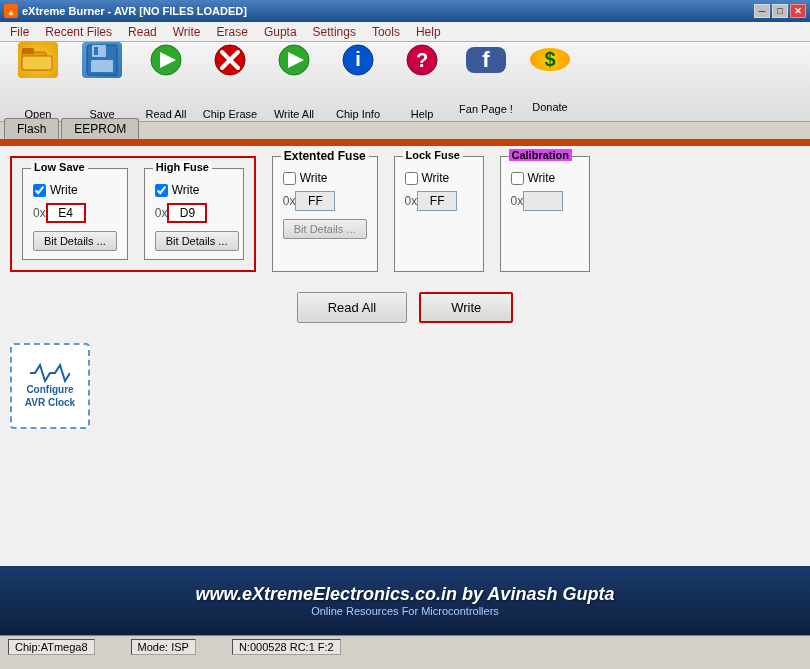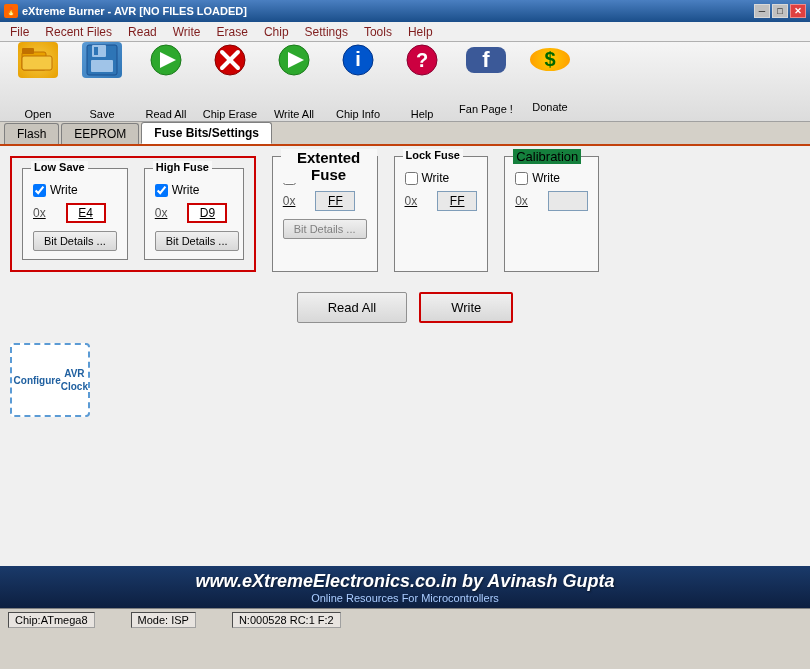--- a/index.html
+++ b/index.html
@@ -118,21 +118,21 @@
     .icon-fanpage { background: #3b5998; border-radius: 8px; color: white; font-size: 20px; font-weight: bold; }
     .icon-donate { background: radial-gradient(circle, #ffcc00, #ff9900); border-radius: 50%; color: #006600; font-size: 18px; font-weight: bold; }
 
     
     #tab-strip {
       background: #d4d0c8;
       height: 24px;
       display: flex;
       align-items: flex-end;
       padding-left: 4px;
-      border-bottom: 2px solid #c2410c;
+      border-bottom: 7px solid #c2410c;
     }
     .tab {
       padding: 3px 12px;
       font-size: 12px;
       cursor: pointer;
       border: 1px solid #808080;
       border-bottom: none;
       background: #c8c4bc;
       margin-right: 2px;
       border-radius: 3px 3px 0 0;
@@ -165,23 +165,22 @@
       gap: 4px;
       margin-bottom: 6px;
       margin-top: 4px;
     }
     .fuse-write-row input[type="checkbox"] { margin: 0; }
     .fuse-write-row label { font-size: 12px; }
 
     .fuse-value-row {
       display: flex;
       align-items: center;
-      gap: 20px;
+      gap: 0;
       margin-bottom: 8px;
-      text-decoration: underline;
     }
     .fuse-prefix { font-size: 12px; color: #555; }
     .fuse-input {
       width: 40px;
       height: 20px;
       border: 1px solid #7f9db9;
       background: white;
       font-size: 12px;
       padding: 1px 3px;
       text-align: center;
@@ -215,45 +214,45 @@
       border-radius: 2px;
       min-width: 90px;
     }
     .action-btn.write-btn {
       border: 2px solid #cc0000;
     }
 
     
     .avr-clock-btn {
       display: flex;
-      flex-direction: row;
+      flex-direction: column;
       align-items: center;
       justify-content: center;
       width: 80px;
-      height: 74px;
+      height: 86px;
       border: 2px dashed #5b9bd5;
       background: white;
       cursor: pointer;
       margin-top: 20px;
       border-radius: 4px;
       font-size: 10px;
       color: #2060a0;
       font-weight: bold;
       text-align: center;
       line-height: 1.3;
     }
     .avr-sine {
       width: 40px;
       height: 20px;
     }
 
     
     #footer-watermark {
       background: linear-gradient(to bottom, #1a3a6a, #0d1f40);
-      height: 42px;
+      height: 69px;
       display: flex;
       flex-direction: column;
       align-items: center;
       justify-content: center;
       color: white;
     }
     #footer-watermark .main-url {
       font-size: 18px;
       font-weight: bold;
       font-style: italic;
@@ -297,21 +296,21 @@
     <div class="title-btn close-btn">✕</div>
   </div>
 </div>
 
 <div id="menu-bar">
   <span class="menu-item">File</span>
   <span class="menu-item">Recent Files</span>
   <span class="menu-item">Read</span>
   <span class="menu-item">Write</span>
   <span class="menu-item">Erase</span>
-  <span class="menu-item">Chip</span>
+  <span class="menu-item">Gupta</span>
   <span class="menu-item">Settings</span>
   <span class="menu-item">Tools</span>
   <span class="menu-item">Help</span>
 </div>
 
 <div id="toolbar">
 
   <div class="toolbar-btn">
     <div class="toolbar-icon icon-open">
       <svg width="36" height="36" viewBox="0 0 36 36">
@@ -398,21 +397,20 @@
     <div class="toolbar-icon icon-donate" style="display:flex;align-items:center;justify-content:center;">
       <span style="color:#006600;font-size:20px;font-weight:bold;">$</span>
     </div>
     <span class="toolbar-label">Donate</span>
   </div>
 </div>
 
 <div id="tab-strip">
   <div class="tab">Flash</div>
   <div class="tab">EEPROM</div>
-  <div class="tab active">Fuse Bits/Settings</div>
 </div>
 
 <div id="main-content" style="height:420px;">
 
   <div class="fuse-sections">
 
     <div style="border:2px solid #cc0000; padding:10px; display:inline-flex; gap:16px; background:transparent;">
 
       <div style="display:flex;flex-direction:column;">
         <div style="position:relative;border:1px solid #808080;background:#f8f8f8;padding:10px 10px 8px 10px;min-width:100px;">
@@ -439,21 +437,21 @@
           <div class="fuse-value-row">
             <span class="fuse-prefix">0x</span>
             <input type="text" class="fuse-input highlighted-input" value="D9" style="">
           </div>
           <button class="bit-details-btn">Bit Details ...</button>
         </div>
       </div>
     </div>
 
     <div style="position:relative;border:1px solid #808080;background:#f8f8f8;padding:10px 10px 8px 10px;min-width:100px;">
-      <div style="position:absolute;top:-8px;left:8px;background:#f8f8f8;padding:0 3px;font-size:15px;font-weight:bold;text-align:center;">Extented Fuse</div>
+      <div style="position:absolute;top:-8px;left:8px;background:#f8f8f8;padding:0 3px;font-size:12px;font-weight:bold;text-align:center;">Extented Fuse</div>
       <div class="fuse-write-row">
         <input type="checkbox" style="">
         <label>Write</label>
       </div>
       <div class="fuse-value-row">
         <span class="fuse-prefix">0x</span>
         <input type="text" class="fuse-input" value="FF" style="background: rgb(232, 232, 232);">
       </div>
       <button class="bit-details-btn" style="color:#808080;">Bit Details ...</button>
     </div>
@@ -464,21 +462,21 @@
         <input type="checkbox" style="">
         <label>Write</label>
       </div>
       <div class="fuse-value-row">
         <span class="fuse-prefix">0x</span>
         <input type="text" class="fuse-input" value="FF" style="background: rgb(232, 232, 232);">
       </div>
     </div>
 
     <div style="position:relative;border:1px solid #808080;background:#f8f8f8;padding:10px 10px 8px 10px;min-width:90px;">
-      <div style="position:absolute;top:-8px;left:8px;background:#15803d;padding:0 3px;font-size:13px;font-weight:normal;">Calibration</div>
+      <div style="position:absolute;top:-8px;left:8px;background:#d946ef;padding:0 3px;font-size:11px;font-weight:bold;">Calibration</div>
       <div class="fuse-write-row">
         <input type="checkbox" style="">
         <label>Write</label>
       </div>
       <div class="fuse-value-row">
         <span class="fuse-prefix">0x</span>
         <input type="text" class="fuse-input" value="" style="background: rgb(232, 232, 232);">
       </div>
     </div>
 

